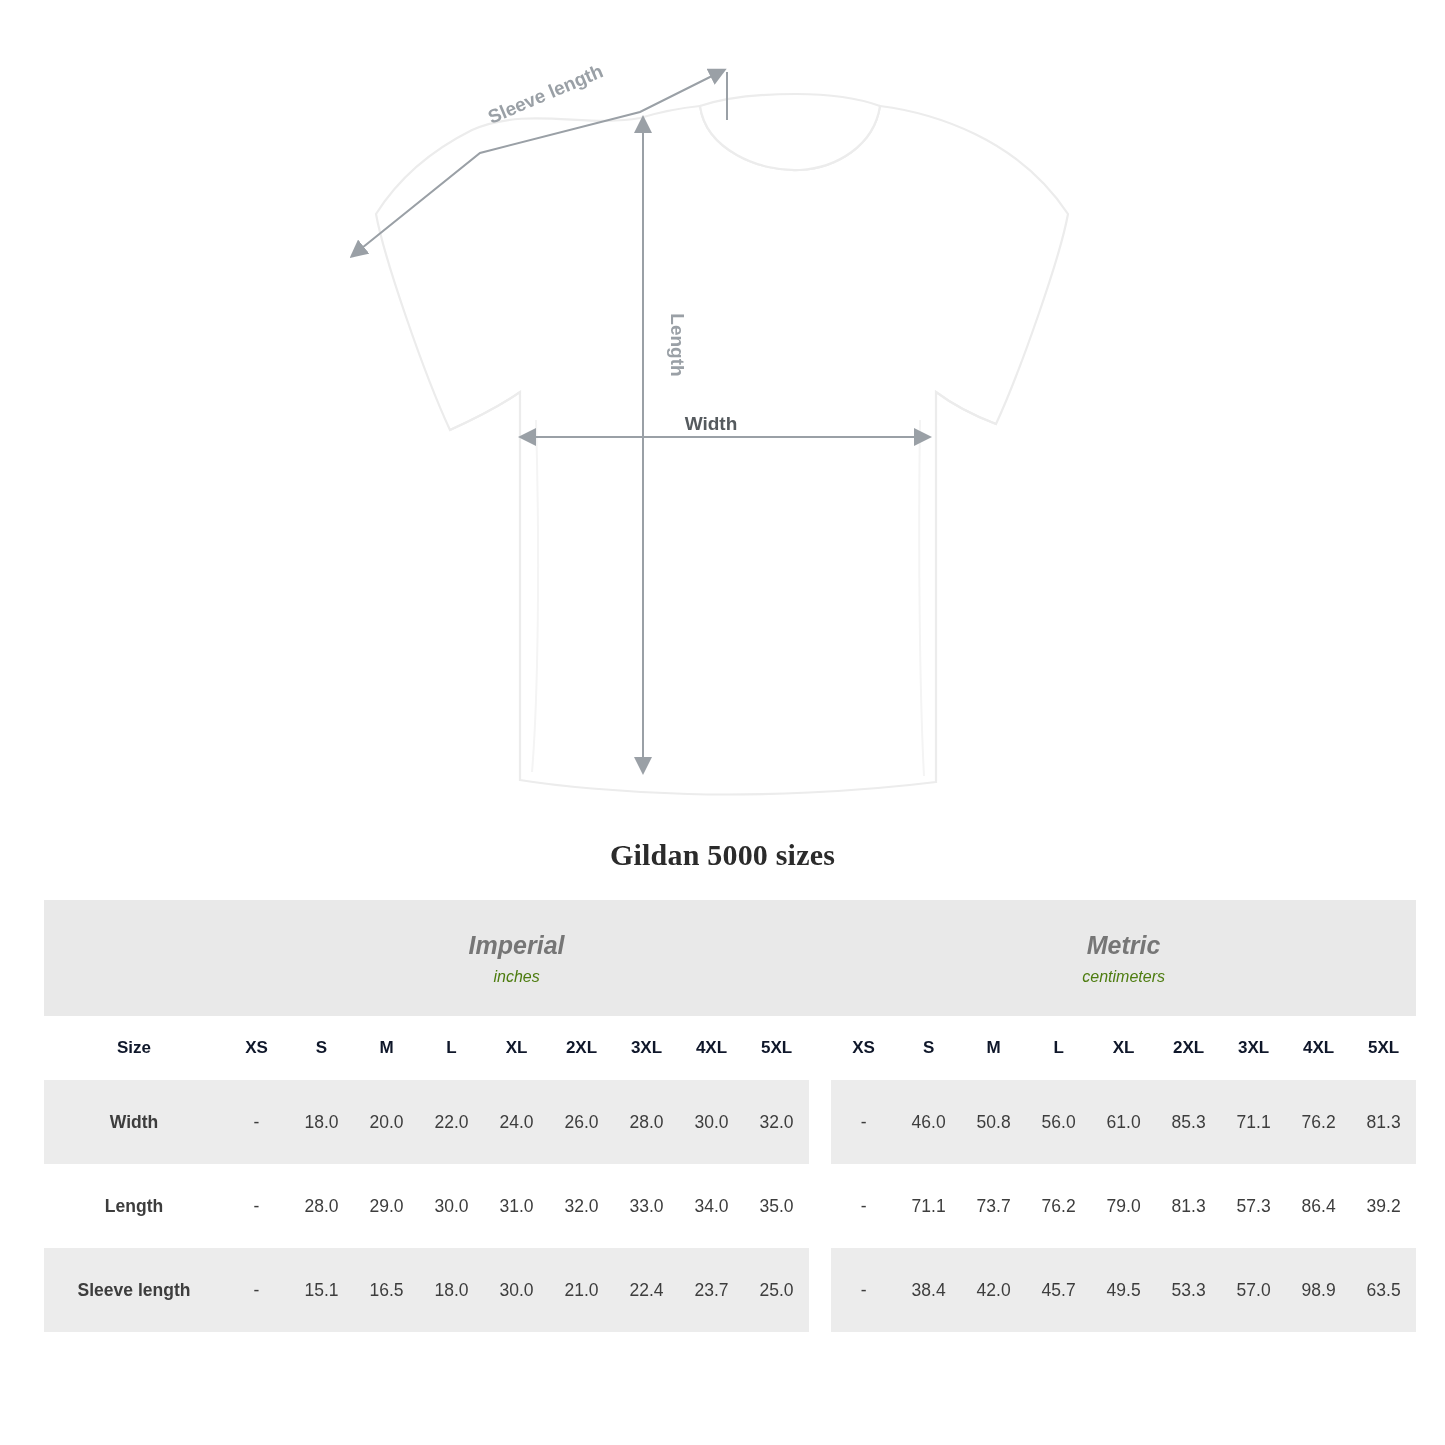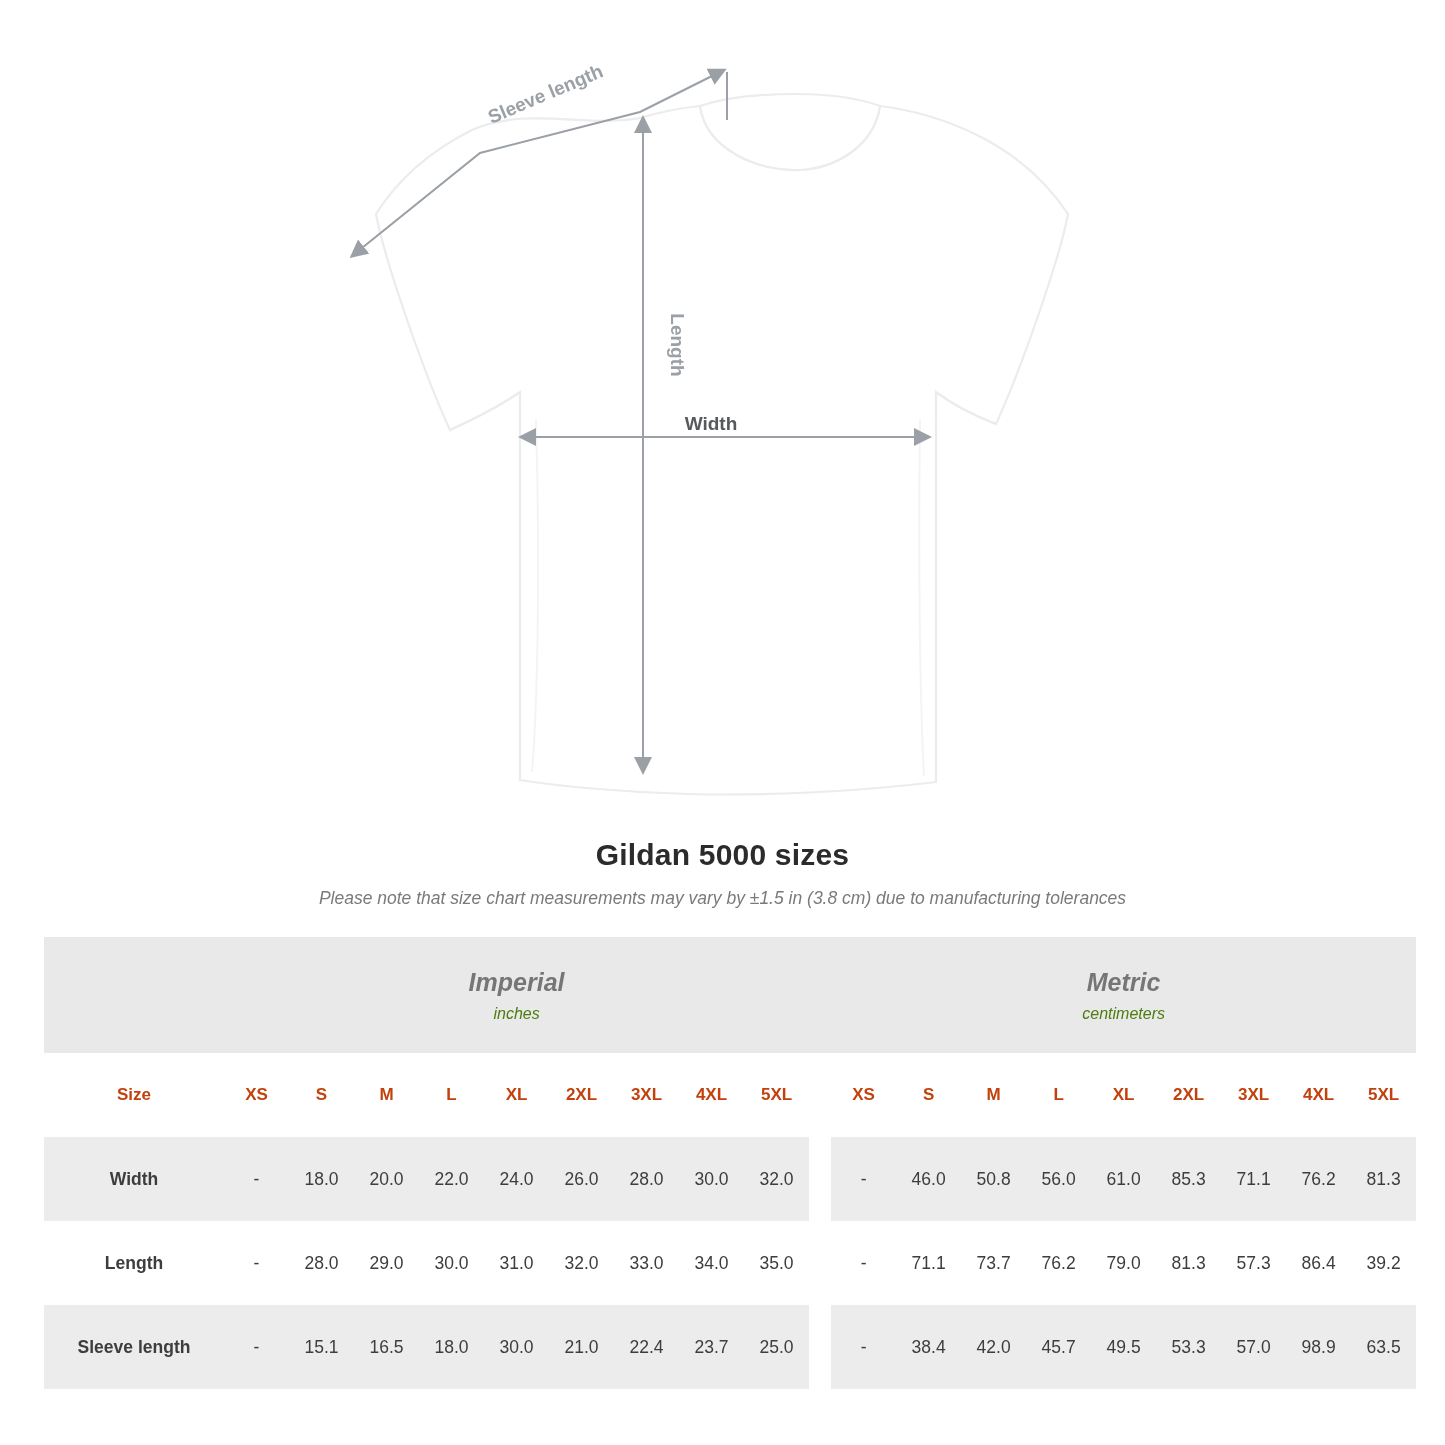--- a/index.html
+++ b/index.html
@@ -29,20 +29,21 @@
   .illustration svg {
     position: absolute;
     left: 0;
     top: 0;
   }
 
   
   .title-block {
     text-align: center;
     margin-top: 8px;
+    font-family: Liberation Serif, serif;
   }
   .chart-title {
     font-size: 30px;
     font-weight: bold;
     color: #2b2b2b;
     letter-spacing: 0.2px;
   }
   .chart-note {
     font-size: 17.5px;
     font-style: italic;
@@ -95,22 +96,22 @@
     width: 180px;
     text-align: center;
     font-size: 17px;
     font-weight: bold;
     color: #3d3d3d;
   }
   .hdr-cell {
     text-align: center;
     font-size: 17px;
     font-weight: bold;
-    color: #c2410c;
-    height: 84px;
+    color: #0f172a;
+    height: 64px;
     vertical-align: middle;
   }
   .data-cell {
     text-align: center;
     font-size: 17.5px;
     color: #3d3d3d;
     height: 84px;
     vertical-align: middle;
   }
   tr.shade td {
@@ -186,21 +187,20 @@
       <text x="548" y="100" transform="rotate(-23 548 100)" font-family="Liberation Sans, sans-serif" font-size="19" font-weight="bold" fill="#9aa0a6" text-anchor="middle">Sleeve length</text>
 
       <text x="671" y="345" transform="rotate(90 671 345)" font-family="Liberation Sans, sans-serif" font-size="19" font-weight="bold" fill="#9aa0a6" text-anchor="middle">Length</text>
 
       <text x="711" y="430" font-family="Liberation Sans, sans-serif" font-size="19" font-weight="bold" fill="#555a5e" text-anchor="middle">Width</text>
     </svg>
   </div>
 
   <div class="title-block">
     <div class="chart-title">Gildan 5000 sizes</div>
-    <div class="chart-note">Please note that size chart measurements may vary by ±1.5 in (3.8 cm) due to manufacturing tolerances</div>
   </div>
 
   <div class="table-wrap">
     <table class="size-table">
       <colgroup>
         <col style="width:180px">
         <col span="9" style="width:65px">
         <col style="width:22px">
         <col span="9" style="width:65px">
       </colgroup>

